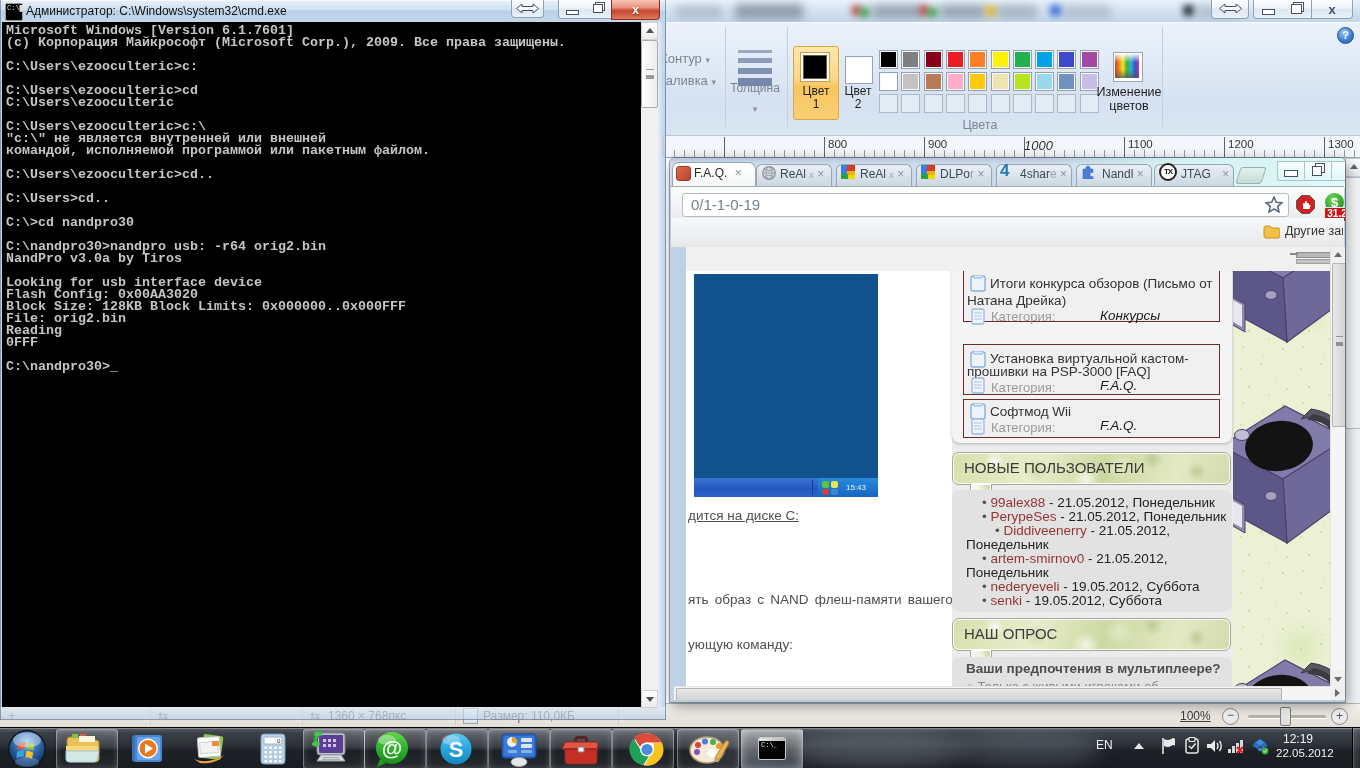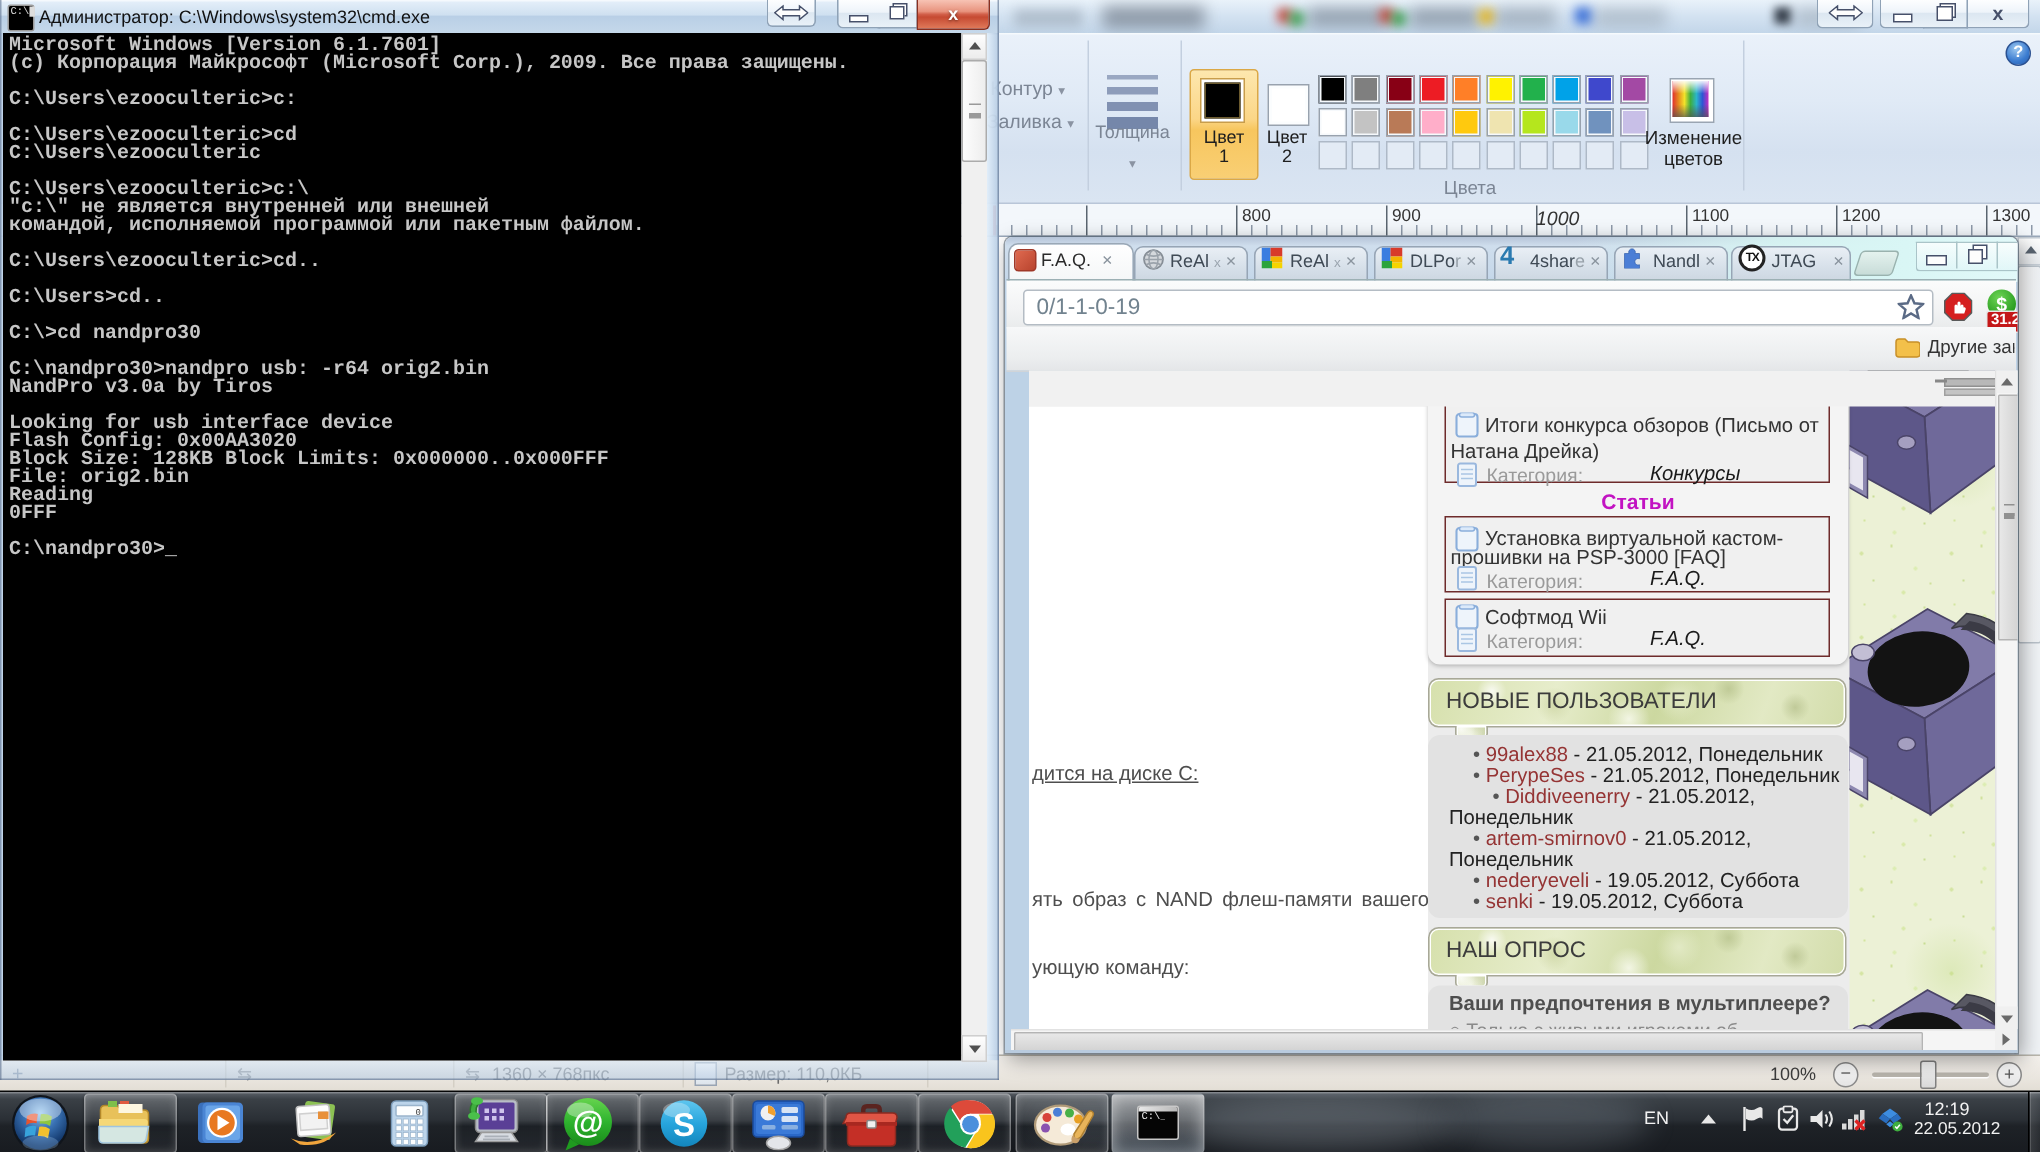--- a/index.html
+++ b/index.html
@@ -224,21 +224,21 @@
     <div class="a" style="left:8px;top:5px;width:13px;height:13px;color:#7d8b9d;font-size:13px;line-height:13px;">+</div>
     <div class="a sep" style="left:150px;top:3px;height:18px;background:#d4cfc5;"></div>
     <div class="a" style="left:158px;top:5px;color:#8a8a8a;font-size:12px;">⇆</div>
     <div class="a sep" style="left:302px;top:3px;height:18px;background:#d4cfc5;"></div>
     <div class="a" style="left:310px;top:5px;color:#8a8a8a;font-size:12px;">⇆</div>
     <div class="a" style="left:328px;top:5px;color:#6b6b6b;font-size:12px;">1360 × 768пкс</div>
     <div class="a sep" style="left:455px;top:3px;height:18px;background:#d4cfc5;"></div>
     <div class="a" style="left:463px;top:4px;width:13px;height:14px;border:1px solid #98a4b4;background:linear-gradient(180deg,#fff,#dce4ec);"></div>
     <div class="a" style="left:483px;top:5px;color:#6b6b6b;font-size:12px;">Размер: 110,0КБ</div>
     <div class="a sep" style="left:618px;top:3px;height:18px;background:#d4cfc5;"></div>
-    <div class="a" style="left:1180px;top:5px;color:#3c3c3c;font-size:12px;">100%</div>
+    <div class="a" style="left:1180px;top:5px;color:#3c3c3c;font-size:12px;text-decoration:underline;">100%</div>
     <div class="a" style="left:1222px;top:4px;width:15px;height:15px;border-radius:50%;border:1px solid #8a8a8a;background:linear-gradient(180deg,#fdfdfd,#e4e4e4);color:#555;text-align:center;line-height:13px;font-size:12px;">−</div>
     <div class="a" style="left:1248px;top:11px;width:78px;height:3px;background:#b8b4ac;border-radius:2px;box-shadow:0 1px 0 #fff;"></div>
     <div class="a" style="left:1280px;top:3px;width:9px;height:17px;background:linear-gradient(180deg,#f8f8f8,#d8d8d8);border:1px solid #808080;border-radius:2px;"></div>
     <div class="a" style="left:1331px;top:4px;width:15px;height:15px;border-radius:50%;border:1px solid #8a8a8a;background:linear-gradient(180deg,#fdfdfd,#e4e4e4);color:#555;text-align:center;line-height:15px;font-size:12px;">+</div>
   </div>
 </div>
 
 <div id="browser" class="a" style="left:670px;top:158px;width:675px;height:544px;background:linear-gradient(180deg,#b6c4d8 0%,#cfdeed 6px,#c6d8ea 26px,#bdd2e6 30px);border-radius:5px 5px 0 0;box-shadow:0 0 0 1px rgba(70,85,100,.55),2px 4px 14px rgba(0,0,0,.4);overflow:hidden;">
 
   <div class="a" style="left:380px;top:0;width:295px;height:30px;background:linear-gradient(90deg,rgba(215,245,240,0),rgba(216,246,243,.85) 45%,#d9f6f5 75%,#e2f9f9);"></div>
@@ -323,38 +323,47 @@
             <use href="#gcube"></use>
           </svg>
       <svg class="a gc" style="left:-20px;top:144px;">
             <use href="#gcube"></use>
           </svg>
       <svg class="a gc" style="left:-20px;top:398px;">
             <use href="#gcube"></use>
           </svg>
     </div>
 
+    <div class="a" style="left:8px;top:27px;width:184px;height:223px;background:#11518c;">
+      <div class="a" style="left:0;top:204px;width:184px;height:19px;background:linear-gradient(180deg,#3a76d4 0%,#2558bc 55%,#2a62c8 100%);"></div>
+      <div class="a" style="left:118px;top:206px;width:1px;height:15px;background:#1a3f8a;"></div>
+      <div class="a" style="left:124px;top:204px;width:60px;height:19px;background:linear-gradient(180deg,#2a8ade 0%,#1565c0 100%);"></div>
+      <div class="a" style="left:128px;top:207px;width:7px;height:7px;background:#58c838;border-radius:2px;"></div>
+      <div class="a" style="left:137px;top:207px;width:7px;height:7px;background:#e8e850;border-radius:2px;"></div>
+      <div class="a" style="left:128px;top:215px;width:7px;height:6px;background:#d04040;border-radius:2px;"></div>
+      <div class="a" style="left:137px;top:215px;width:7px;height:6px;background:#4088d0;border-radius:2px;"></div>
+      <div class="a" style="left:152px;top:209px;color:#eaf2ff;font-size:8px;">15:43</div>
+    </div>
 
     <div class="a mt" style="left:2px;top:261px;text-decoration:underline;">дится на диске С:</div>
     <div class="a mt" style="left:2px;top:345px;word-spacing:2.5px;">ять образ с NAND флеш-памяти вашего</div>
     <div class="a mt" style="left:2px;top:390px;">ующую команду:</div>
 
     <div class="a" style="left:266px;top:18px;width:280px;height:178px;background:#f4f4f4;border-radius:0 0 8px 8px;box-shadow:0 1px 3px rgba(0,0,0,.25);"></div>
     <div class="a sbbox" style="left:277px;top:15px;height:58px;"></div>
     <svg class="a doc" style="left:284px;top:28px;" width="17" height="18">
           <use href="#docic"></use>
         </svg>
     <div class="a sbt" style="left:304px;top:29px;">Итоги конкурса обзоров (Письмо от</div>
     <div class="a sbt" style="left:281px;top:46px;">Натана Дрейка)</div>
     <svg class="a doc2" style="left:285px;top:61px;" width="15" height="18">
           <use href="#docic2"></use>
         </svg>
     <div class="a sbg" style="left:305px;top:63px;">Категория:</div>
     <div class="a sbv" style="left:414px;top:62px;">Конкурсы</div>
-    <div class="a" style="left:266px;top:79px;width:280px;height:16px;text-align:center;color:#c213c2;font-weight:bold;font-size:14px;">Статьи</div>
     <div class="a sbbox" style="left:277px;top:97px;height:49px;"></div>
     <svg class="a doc" style="left:284px;top:104px;" width="17" height="18">
           <use href="#docic"></use>
         </svg>
     <div class="a sbt" style="left:304px;top:104px;">Установка виртуальной кастом-</div>
     <div class="a sbt" style="left:281px;top:117px;">прошивки на PSP-3000 [FAQ]</div>
     <svg class="a doc2" style="left:285px;top:130px;" width="15" height="18">
           <use href="#docic2"></use>
         </svg>
     <div class="a sbg" style="left:305px;top:134px;">Категория:</div>

